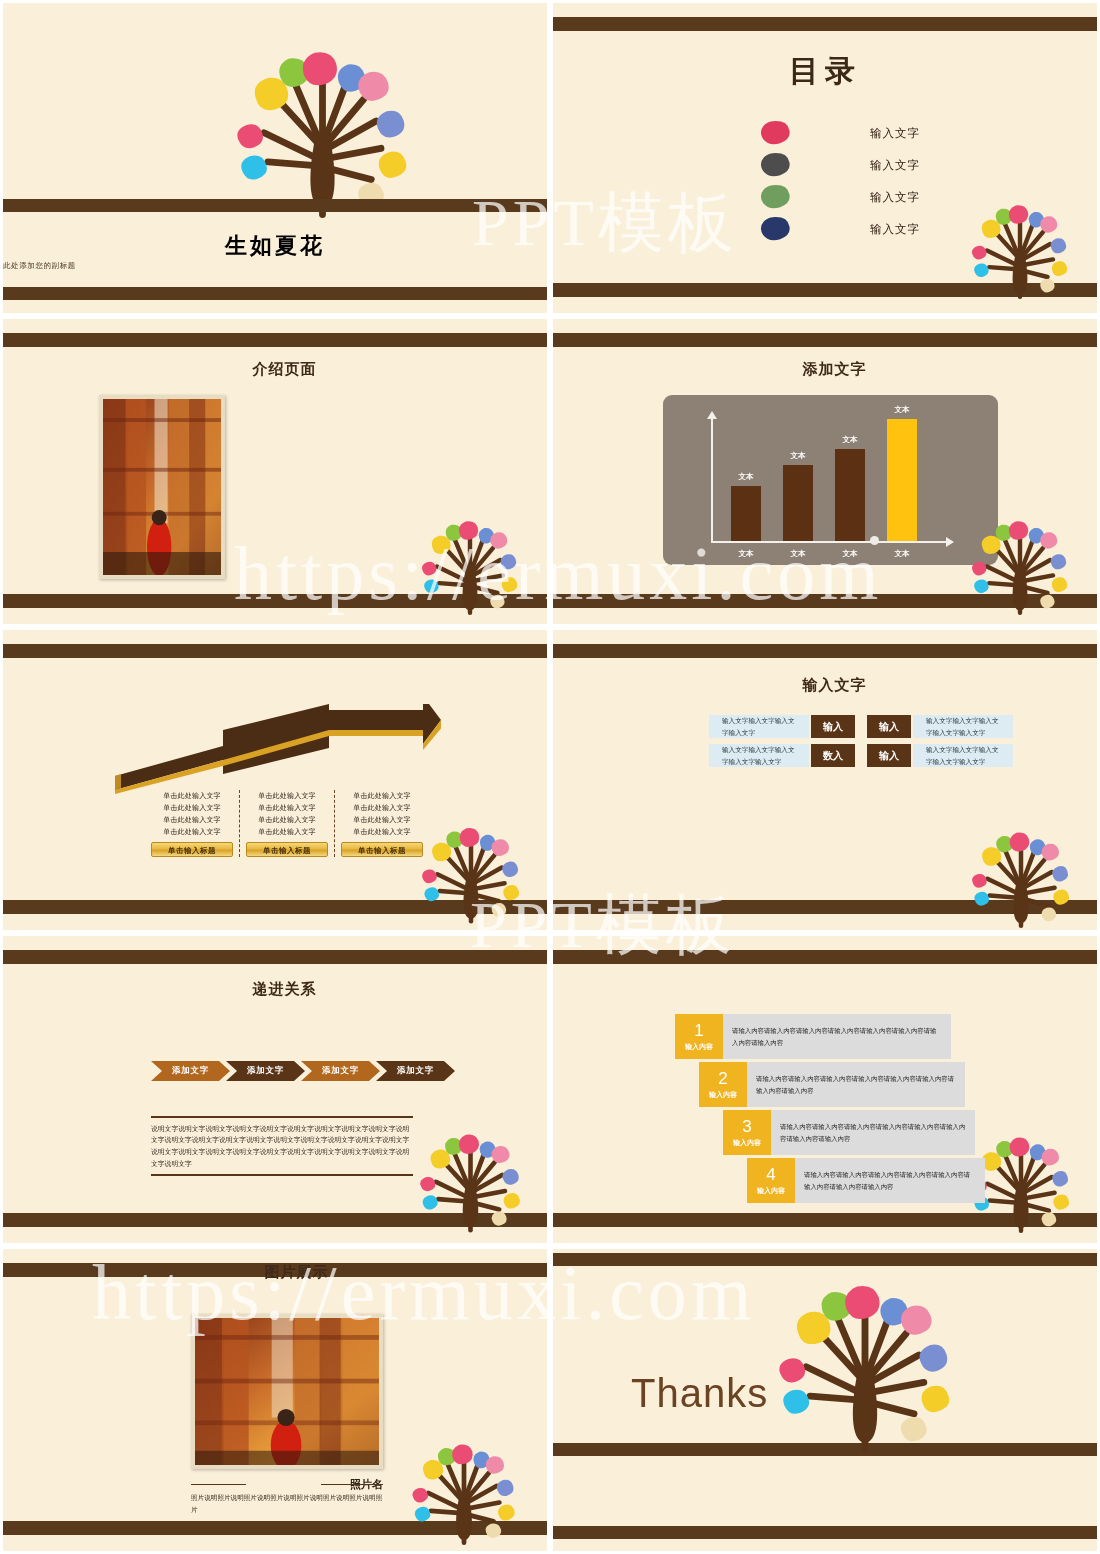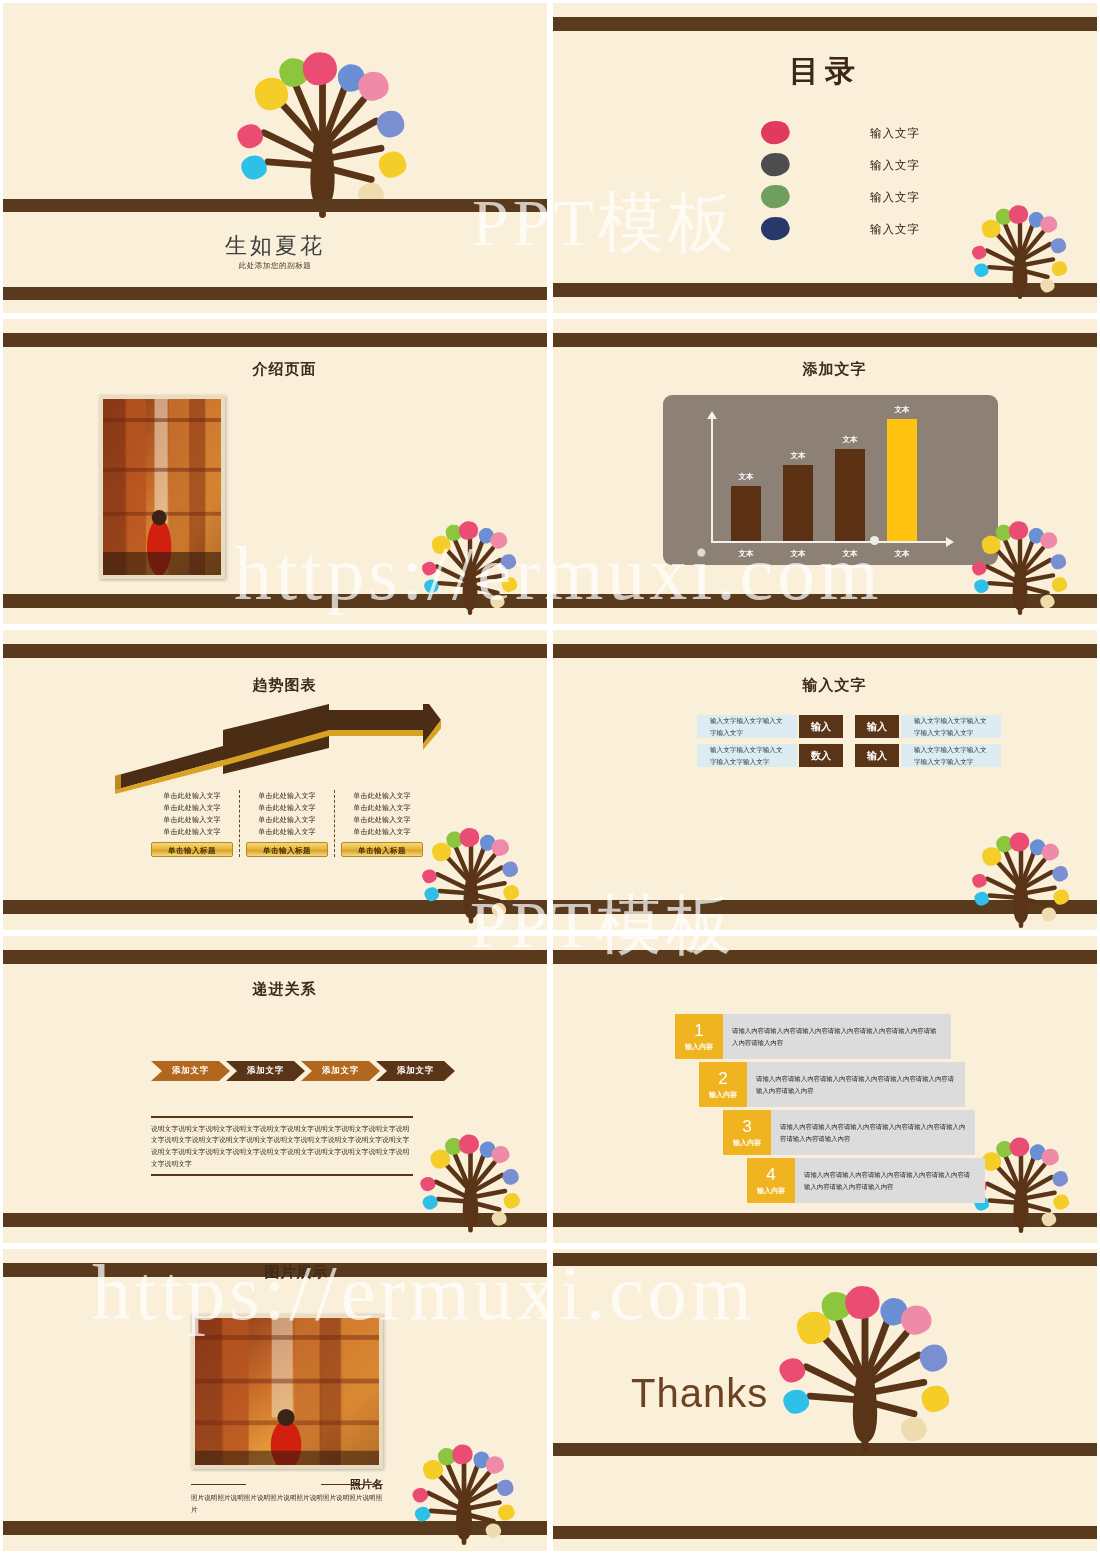--- a/index.html
+++ b/index.html
@@ -56,27 +56,27 @@
   .s-title {
     position: absolute; left: 0; right: 0;
     text-align: center;
     color: #3e2a18;
     font-size: 15px;
     font-weight: 700;
     letter-spacing: 1px;
     z-index: 10;
     margin-left: 19px;
   }
-  .sub { font-size: 7.5px; color: #4a3624; text-align: center; letter-spacing: .6px; }
+  .sub { font-size: 7.5px; color: #4a3624; text-align: left; letter-spacing: .6px; }
 
   
   .hero-title {
     position: absolute; left: 0; right: 0; top: 228px;
-    text-align: center; color: #404040;
-    font-size: 22px; font-weight: 400; letter-spacing: 3px;
+    text-align: center; color: #000000;
+    font-size: 22px; font-weight: 700; letter-spacing: 3px;
   }
   .hero-sub { position: absolute; left: 0; right: 0; top: 258px; }
 
   
   .toc-title {
     position:absolute; left:0; right:0; top: 48px;
     text-align:center; font-size: 30px; font-weight: 700;
     color:#3b2816; letter-spacing: 6px;
   }
   .toc-list { position: absolute; left: 205px; top: 114px; z-index: 12; }
@@ -117,21 +117,21 @@
   .col + .col { border-left: 1px dashed #6b4524; }
   .col-line { font-size: 7px; color:#251a10; text-align:center; line-height: 1.72; letter-spacing:.2px;}
   .gold-btn {
     margin-top: 4px; height: 15px; line-height: 15px; text-align:center;
     font-size: 7.5px; font-weight: 700; color:#4a3008; letter-spacing: .5px;
     background: linear-gradient(to bottom,#f6d77a 0%,#e8b93f 45%,#d9a225 55%,#f3d884 100%);
     border: 1px solid #b98a1c; border-radius: 2px;
   }
 
   
-  .rel { position:absolute; left: 128px; top: 85px; z-index:12;padding-left:16px; }
+  .rel { position:absolute; left: 140px; top: 85px; z-index:12;padding-left:16px; }
   .rel-row { display:flex; align-items: stretch; margin-bottom: 6px; }
   .rel-side { width: 100px; background: #dcecf2; display:flex; align-items:center; padding: 0 13px; }
   .rel-side.right { justify-content: flex-start; }
   .rel-side p { font-size: 6.6px; line-height:1.75; color:#23303a; }
   .rel-mid { width: 44px; background:#5a3417; color:#fff; display:flex;
      align-items:center; justify-content:center; font-size: 10px; font-weight:700; margin: 0 2px; }
   .rel-gap { width: 8px; }
 
   
   .chevrons { position:absolute; left: 148px; top: 125px; display:flex; z-index:12; }
@@ -408,21 +408,20 @@
         <path d="M22 104 q-13 5 -8 16 q5 11 16 7 q12 -5 8 -15 q-4 -11 -16 -8 Z" fill="#ea4c74"></path>
         <path d="M26 136 q-13 5 -8 16 q5 11 16 7 q12 -5 8 -15 q-4 -11 -16 -8 Z" fill="#2ec0e8"></path>
           </g>
       </svg>
     </div>
   </div>
 
   <div class="slide">
     <div class="band top"></div>
     <div class="band bottom"></div>
-    <div class="s-title" style="top:46px;">趋势图表</div>
 
     <div style="position:absolute; left:108px; top:74px; width:330px; height:92px;">
       <svg viewBox="0 0 330 92" width="330" height="92">
         <path d="M8 88 L8 74 L116 42 L116 28 L210 2 L210 -4" fill="none"></path>
         <path d="M6 90 L6 72 L118 40 L118 22 L212 0 L212 -10" fill="none" stroke="none"></path>
         <path d="M4 84 L4 70 L112 40 L112 26 L214 -2 L214 8 L4 84 Z" fill="none"></path>
         <g>
           <path d="M2 88 L2 70 L110 38 L110 20 L212 -6 L212 10 Z" fill="none"></path>
           <path d="M4 86 L4 72 L112 42 L112 26 L218 0 L218 6 L312 6 L312 -8 L330 16 L312 40 L312 26 L218 26 L218 44 L112 70 L112 56 L4 86 Z" fill="#4a2d14"></path>
           <path d="M4 86 L4 90 L112 62 L112 56 L4 86 Z" fill="#d9a225"></path>

